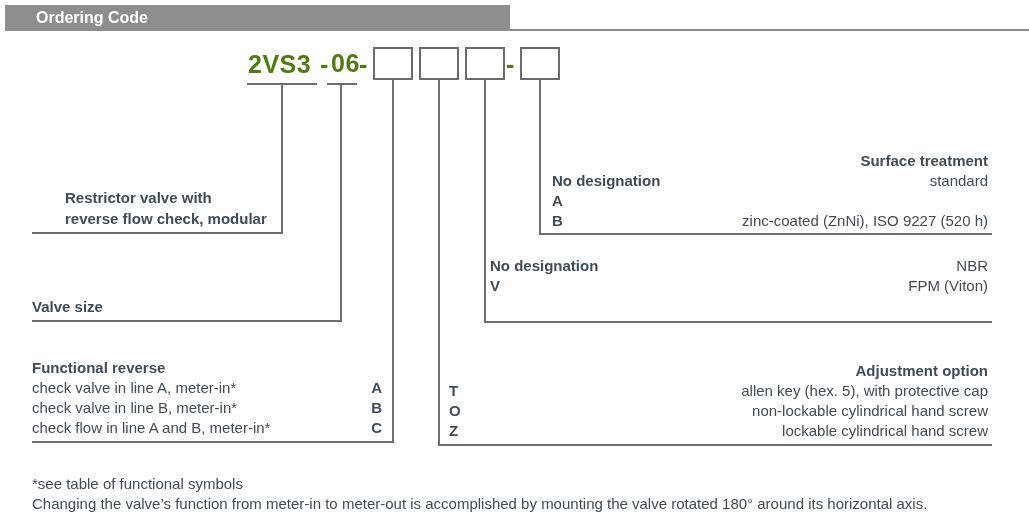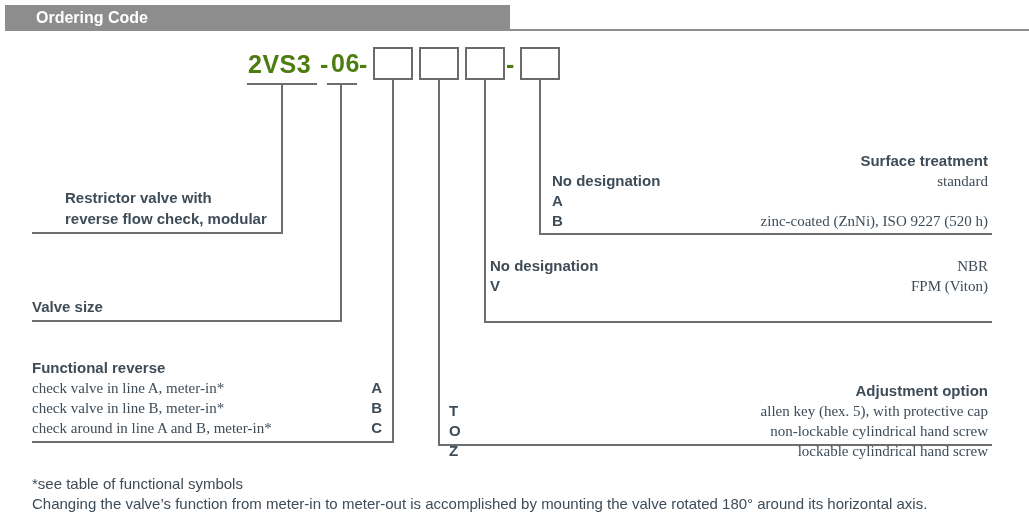--- a/index.html
+++ b/index.html
@@ -21,21 +21,21 @@
   .code-box {
     width:36px; height:29px; border:2px solid #6b6b6b; background:#ffffff;
   }
   .hline { height:2px; background:#6e6e6e; }
   .vline { width:2px; background:#6e6e6e; }
   .lbl  { font-size:15px; font-weight:bold; line-height:21px; white-space:nowrap; }
   .blk  { font-size:15px; line-height:20px; }
   .blk .title { font-weight:bold; }
   .blk .row { display:flex; justify-content:space-between; }
   .blk .code { font-weight:bold; white-space:nowrap;text-align:right; }
-  .blk .desc { white-space:nowrap;font-family:Liberation Serif, serif; }
+  .blk .desc { white-space:nowrap; }
   .r { text-align:right; }
   .note { font-size:15px; line-height:20px; white-space:nowrap; }
 </style>
 </head>
 <body>
 
 <div class="page">
 
   <div class="abs header-bar">
     <span>Ordering Code</span>
@@ -81,21 +81,21 @@
     <div class="title">Functional reverse</div>
     <div class="row">
       <span class="desc">check valve in line A, meter-in*</span>
       <span class="code">A</span>
     </div>
     <div class="row">
       <span class="desc">check valve in line B, meter-in*</span>
       <span class="code">B</span>
     </div>
     <div class="row">
-      <span class="desc">check around in line A and B, meter-in*</span>
+      <span class="desc">check flow in line A and B, meter-in*</span>
       <span class="code">C</span>
     </div>
   </div>
 
   <div class="abs blk" style="left:552px;top:151px;width:436px;">
     <div class="title r">Surface treatment</div>
     <div class="row">
       <span class="code">No designation</span>
       <span class="desc">standard</span>
     </div>
@@ -112,21 +112,21 @@
     <div class="row">
       <span class="code">No designation</span>
       <span class="desc">NBR</span>
     </div>
     <div class="row">
       <span class="code">V</span>
       <span class="desc">FPM (Viton)</span>
     </div>
   </div>
 
-  <div class="abs blk" style="left:449px;top:361px;width:539px;margin-top:20px;">
+  <div class="abs blk" style="left:449px;top:361px;width:539px;">
     <div class="title r">Adjustment option</div>
     <div class="row">
       <span class="code">T</span>
       <span class="desc">allen key (hex. 5), with protective cap</span>
     </div>
     <div class="row">
       <span class="code">O</span>
       <span class="desc">non-lockable cylindrical hand screw</span>
     </div>
     <div class="row">

